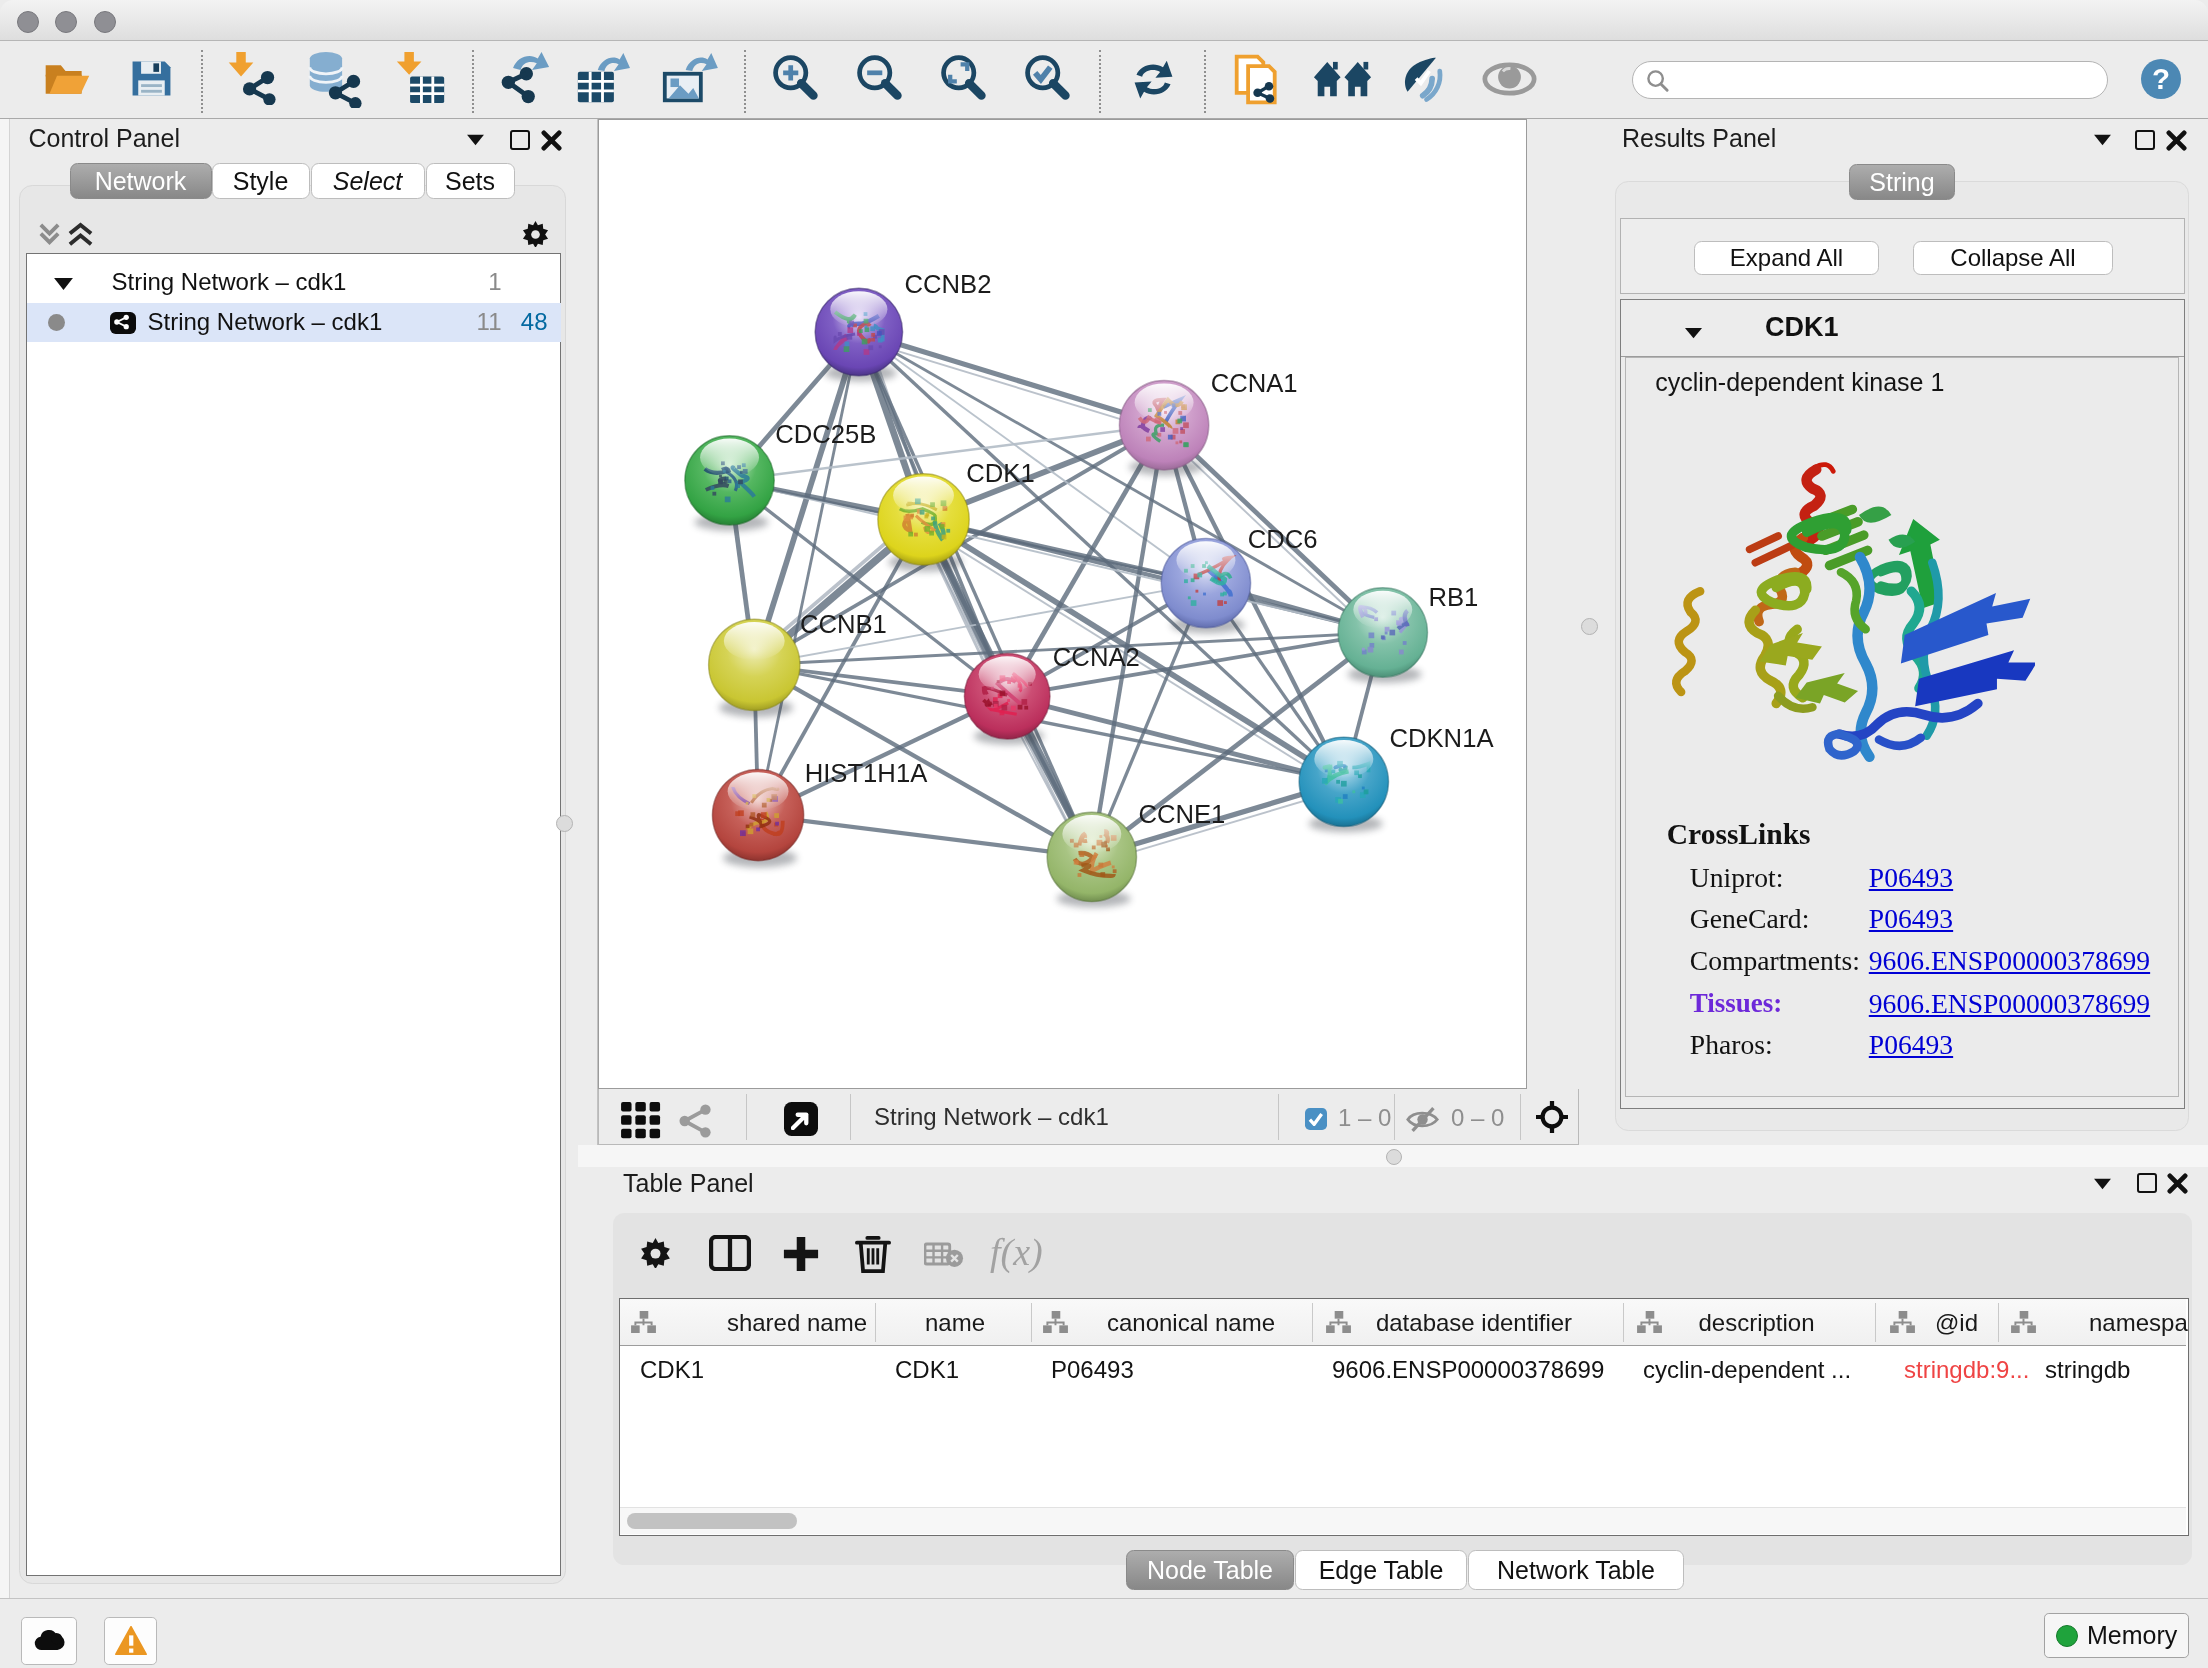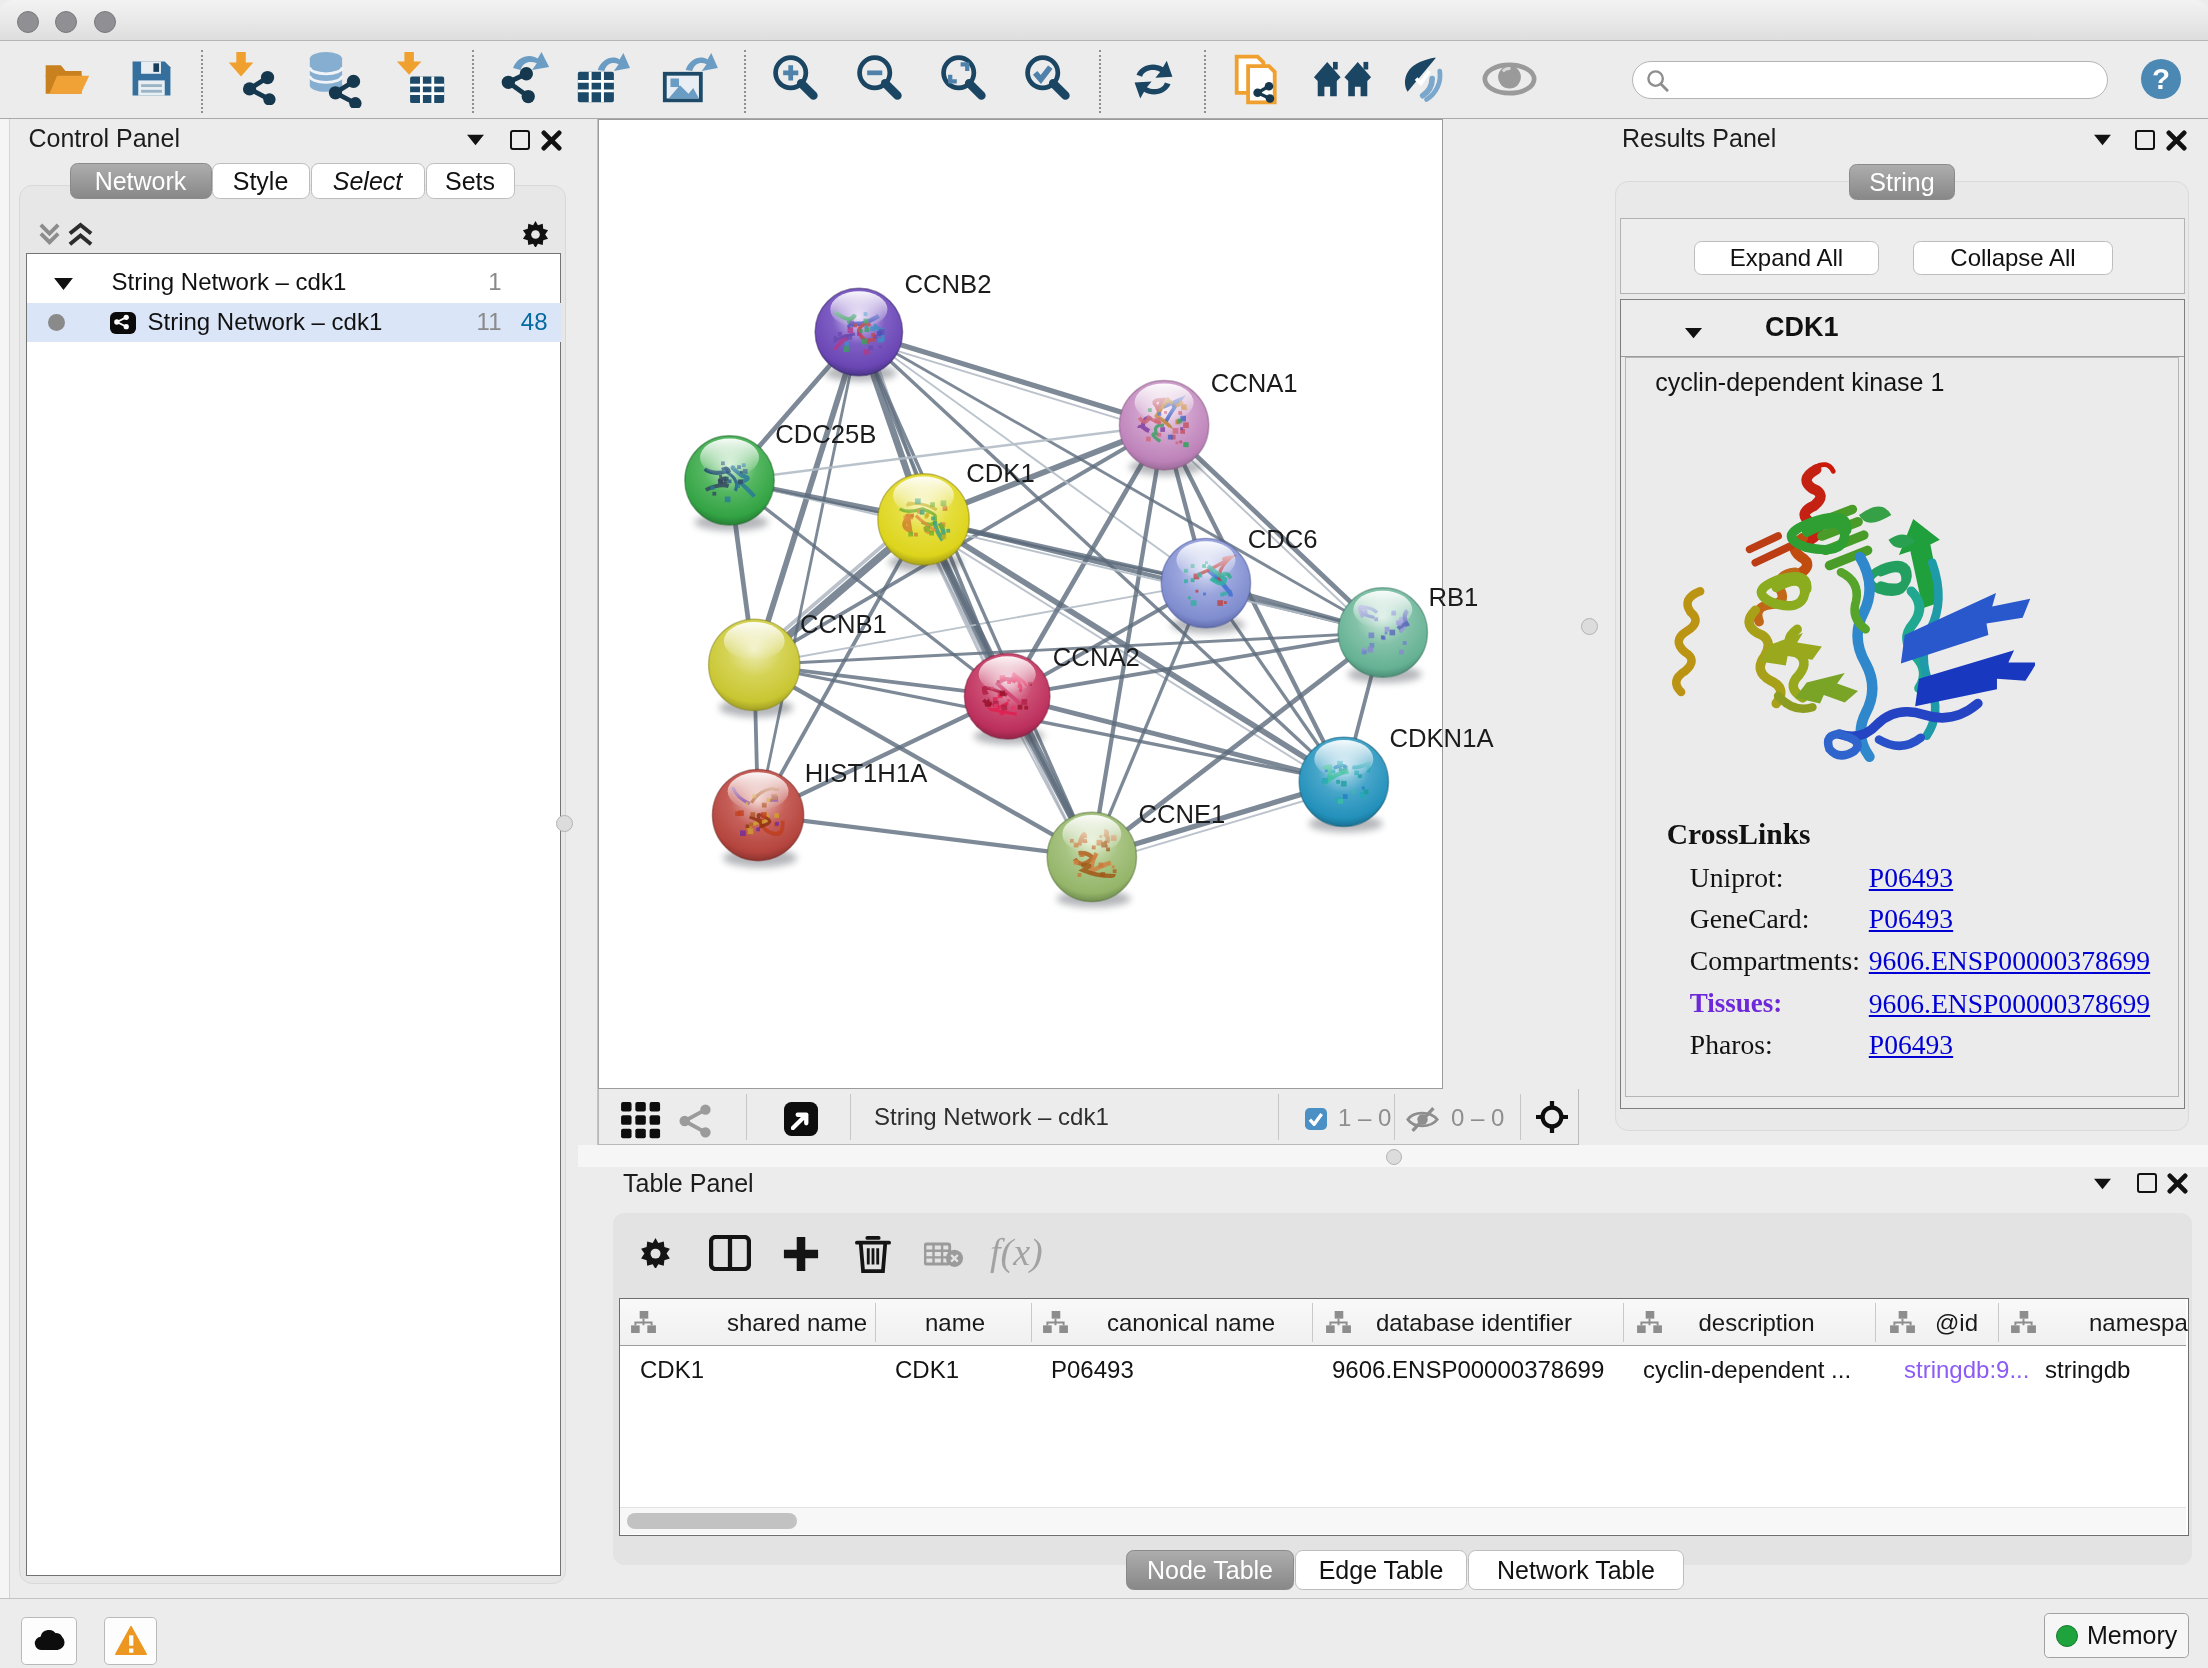--- a/index.html
+++ b/index.html
@@ -206,21 +206,21 @@
           <path d="M4 8.5 L14 3.5 M4 8.5 L14 13.5" stroke="#fff" stroke-width="2"></path>
         </svg>
       </div>
       <div class="abs" style="left:121px;top:4.8px;font-size:24px;color:#111;">String Network – cdk1</div>
       <div class="abs" style="left:418px;top:4.8px;width:57px;text-align:right;font-size:24px;color:#8a8a8a;">11</div>
       <div class="abs" style="left:468px;top:4.8px;width:53px;text-align:right;font-size:24px;color:#0369a1;">48</div>
     </div>
   </div>
 </div>
 
-<div id="canvas" class="abs" style="left:598px;top:119px;width:845px;height:970px;background:#fff;border:1px solid #9b9b9b;box-sizing:border-box;">
+<div id="canvas" class="abs" style="left:598px;top:119px;width:929px;height:970px;background:#fff;border:1px solid #9b9b9b;box-sizing:border-box;">
 <svg width="979" height="968" viewBox="0 0 1029 1018">
 <defs>
 <filter id="blur1" x="-50%" y="-50%" width="200%" height="200%">
           <feGaussianBlur stdDeviation="4"></feGaussianBlur>
         </filter>
 <radialGradient id="gB2" cx="50%" cy="33%" r="72%">
           <stop offset="0" stop-color="#e3d9f6"></stop>
           <stop offset="0.42" stop-color="#7f5fc4"></stop>
           <stop offset="0.8" stop-color="#6a46b4"></stop>
           <stop offset="1" stop-color="#3a2a6e"></stop>
@@ -899,21 +899,21 @@
             <path d="M13 8 v4 M4.5 15 v-3 h17 v3 M13 8 v7" stroke="#8d8d8d" stroke-width="2" fill="none"></path>
           </g>
         </svg>
       <div class="abs" style="left:1469px;top:9.5px;font-size:24px;color:#191919;">namespace</div>
     </div>
     <div class="abs" style="left:20px;top:57px;font-size:24px;color:#141414;">CDK1</div>
     <div class="abs" style="left:275px;top:57px;font-size:24px;color:#141414;">CDK1</div>
     <div class="abs" style="left:431px;top:57px;font-size:24px;color:#141414;">P06493</div>
     <div class="abs" style="left:712px;top:57px;font-size:24px;color:#141414;">9606.ENSP00000378699</div>
     <div class="abs" style="left:1023px;top:57px;font-size:24px;color:#141414;">cyclin-dependent ...</div>
-    <div class="abs" style="left:1284px;top:57px;font-size:24px;color:#8b5cf6;">stringdb:9...</div>
+    <div class="abs" style="left:1284px;top:57px;font-size:24px;color:#ef4444;">stringdb:9...</div>
     <div class="abs" style="left:1425px;top:57px;font-size:24px;color:#141414;">stringdb</div>
     <div class="abs" style="left:0;top:208px;width:1566px;height:26px;background:#f7f7f7;border-top:1px solid #e2e2e2;">
       <div class="abs" style="left:6.7px;top:4.8px;width:170px;height:16px;background:#c2c2c2;border-radius:8.6px;"></div>
     </div>
   </div>
 
   <div class="tab tabsel" style="left:548px;top:383px;width:166px;height:38px;line-height:38px;">Node Table</div>
   <div class="tab" style="left:717px;top:383px;width:170px;height:38px;line-height:38px;">Edge Table</div>
   <div class="tab" style="left:890px;top:383px;width:214px;height:38px;line-height:38px;">Network Table</div>
 </div>

